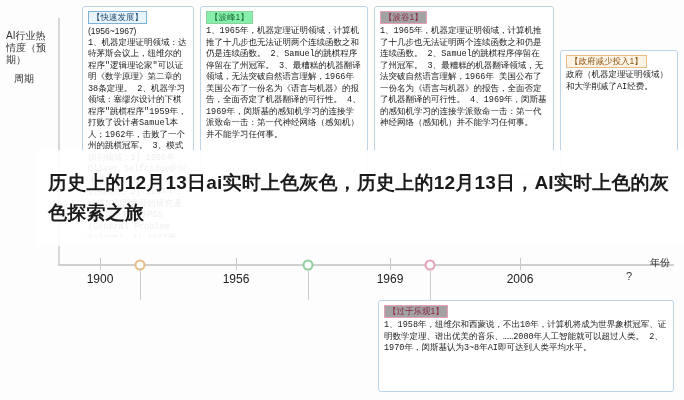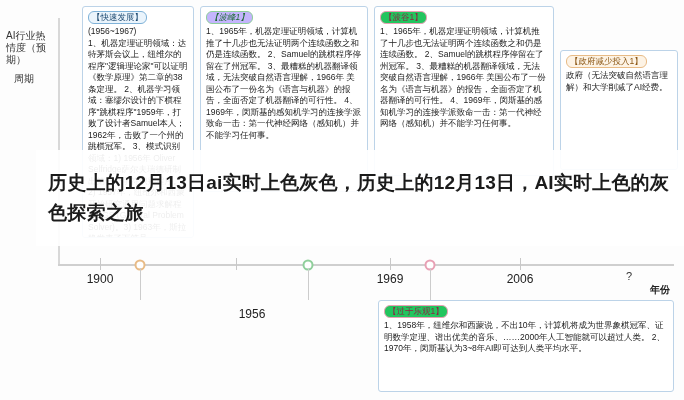--- a/index.html
+++ b/index.html
@@ -29,48 +29,48 @@
     font-size:10px;line-height:13px;color:#333;
   }
   .tick{
     position:absolute;top:258px;width:1px;height:12px;background:#c8c8c8;
   }
   .tick-label{
     position:absolute;top:272px;font-size:12px;color:#222;transform:translateX(-50%);
     white-space:nowrap;
   }
   .axis-end-label{
-    position:absolute;right:14px;top:283px;font-size:10px;color:#222;font-weight:bold;
+    position:absolute;right:14px;top:256px;font-size:10px;color:#222;
   }
   .axis-qmark{
     position:absolute;right:52px;top:270px;font-size:11px;color:#333;
   }
 
   
   .note{
     position:absolute;
     font-size:8.5px;line-height:11.5px;color:#222;
     border:1px solid #bcd3e8;border-radius:3px;
     background:#ffffff;
     padding:4px 5px;
     box-sizing:border-box;
     overflow:hidden;
   }
   .note .tag{
     display:inline-block;
-    border:1px solid #7fb2d8;border-radius:6px;
+    border:1px solid #7fb2d8;border-radius:0;
     background:#eaf4fc;
     color:#19466e;
     font-size:8.5px;line-height:11px;
     padding:0 3px;margin-bottom:2px;
   }
-  .note .tag.green{border-color:#8fcf9b;background:#c4b5fd;color:#1d6b33;font-style:italic;}
+  .note .tag.green{border-color:#8fcf9b;background:#86efac;color:#1d6b33;}
   .note .tag.orange{border-color:#e8bb86;background:#fdf3e5;color:#8a5512;}
-  .note .tag.pink{border-color:#e8a0b4;background:#22c55e;color:#8d2544;}
-  .note p{margin:0;}
+  .note .tag.pink{border-color:#e8a0b4;background:#a3a3a3;color:#8d2544;}
+  .note p{margin:0;font-family:Liberation Mono, monospace;}
 
   .note.n1{left:82px;top:6px;width:112px;height:232px;}
   .note.n2{left:200px;top:6px;width:168px;height:186px;}
   .note.n3{left:374px;top:6px;width:180px;height:170px;}
   .note.n4{left:560px;top:6px;width:118px;height:120px;margin-top:44px;}
 
   
   .note.b1{left:84px;top:300px;width:110px;height:92px;}
   .note.b2{left:254px;top:300px;width:108px;height:72px;}
   .note.b3{left:378px;top:300px;width:296px;height:92px;}
@@ -112,21 +112,21 @@
 
   <div class="y-label">AI行业热情度（预期）</div>
   <div class="y-label2">周期</div>
 
   <div class="tick" style="left:100px;"></div>
   <div class="tick" style="left:236px;"></div>
   <div class="tick" style="left:390px;"></div>
   <div class="tick" style="left:520px;"></div>
 
   <div class="tick-label" style="left:100px;">1900</div>
-  <div class="tick-label" style="left:252px;margin-top:35px;">1956</div>
+  <div class="tick-label" style="left:236px;">1956</div>
   <div class="tick-label" style="left:390px;">1969</div>
   <div class="tick-label" style="left:520px;">2006</div>
   <div class="axis-qmark">?</div>
   <div class="axis-end-label">年份</div>
 
   <div class="dot orange" style="left:140px;top:265px;"></div>
   <div class="stem" style="left:140px;top:268px;height:32px;"></div>
   <div class="dot green" style="left:308px;top:265px;"></div>
   <div class="stem" style="left:308px;top:268px;height:32px;"></div>
   <div class="dot pink" style="left:430px;top:265px;"></div>
@@ -151,21 +151,21 @@
   <div class="note n3">
     <span class="tag pink">【波谷1】</span>
     <p>1、1965年，机器定理证明领域，计算机推了十几步也无法证明两个连续函数之和仍是连续函数。
 2、Samuel的跳棋程序停留在了州冠军。
 3、最糟糕的机器翻译领域，无法突破自然语言理解，1966年 美国公布了一份名为《语言与机器》的报告，全面否定了机器翻译的可行性。
 4、1969年，闵斯基的感知机学习的连接学派致命一击：第一代神经网络（感知机）并不能学习任何事。</p>
   </div>
 
   <div class="note n4">
     <span class="tag orange">【政府减少投入1】</span>
-    <p>政府（无法突破自然语言理解）和大学削减了AI经费。</p>
+    <p>政府（机器定理证明领域）和大学削减了AI经费。</p>
   </div>
 
 
 
   <div class="note b3">
     <span class="tag pink">【过于乐观1】</span>
     <p>1、1958年，纽维尔和西蒙说，不出10年，计算机将成为世界象棋冠军、证明数学定理、谱出优美的音乐、……2000年人工智能就可以超过人类。
 2、1970年，闵斯基认为3~8年AI即可达到人类平均水平。</p>
   </div>
 

